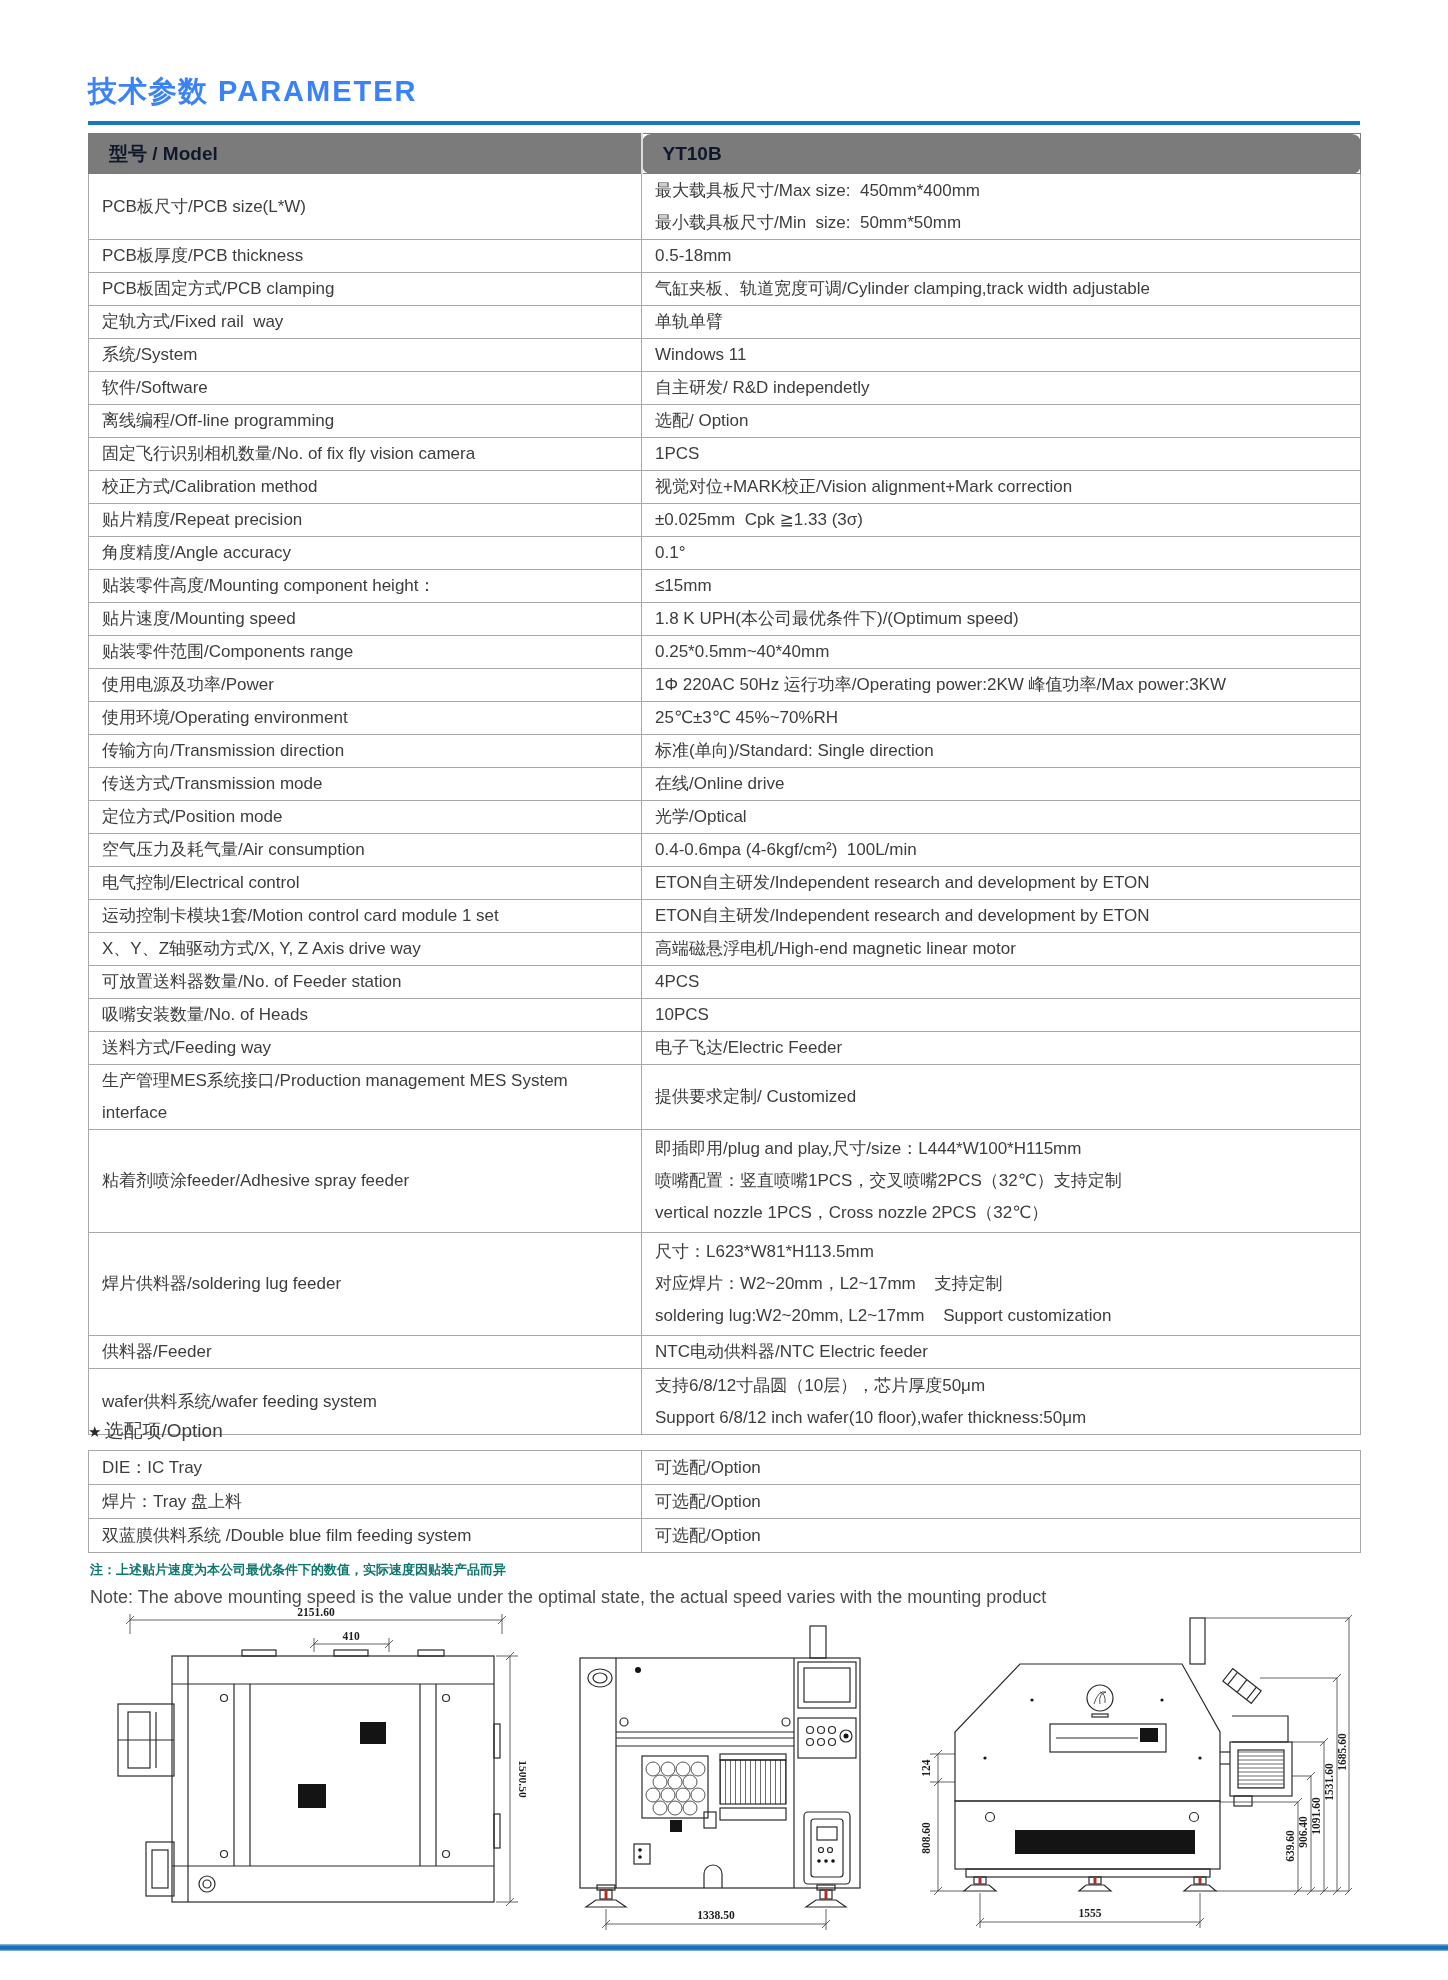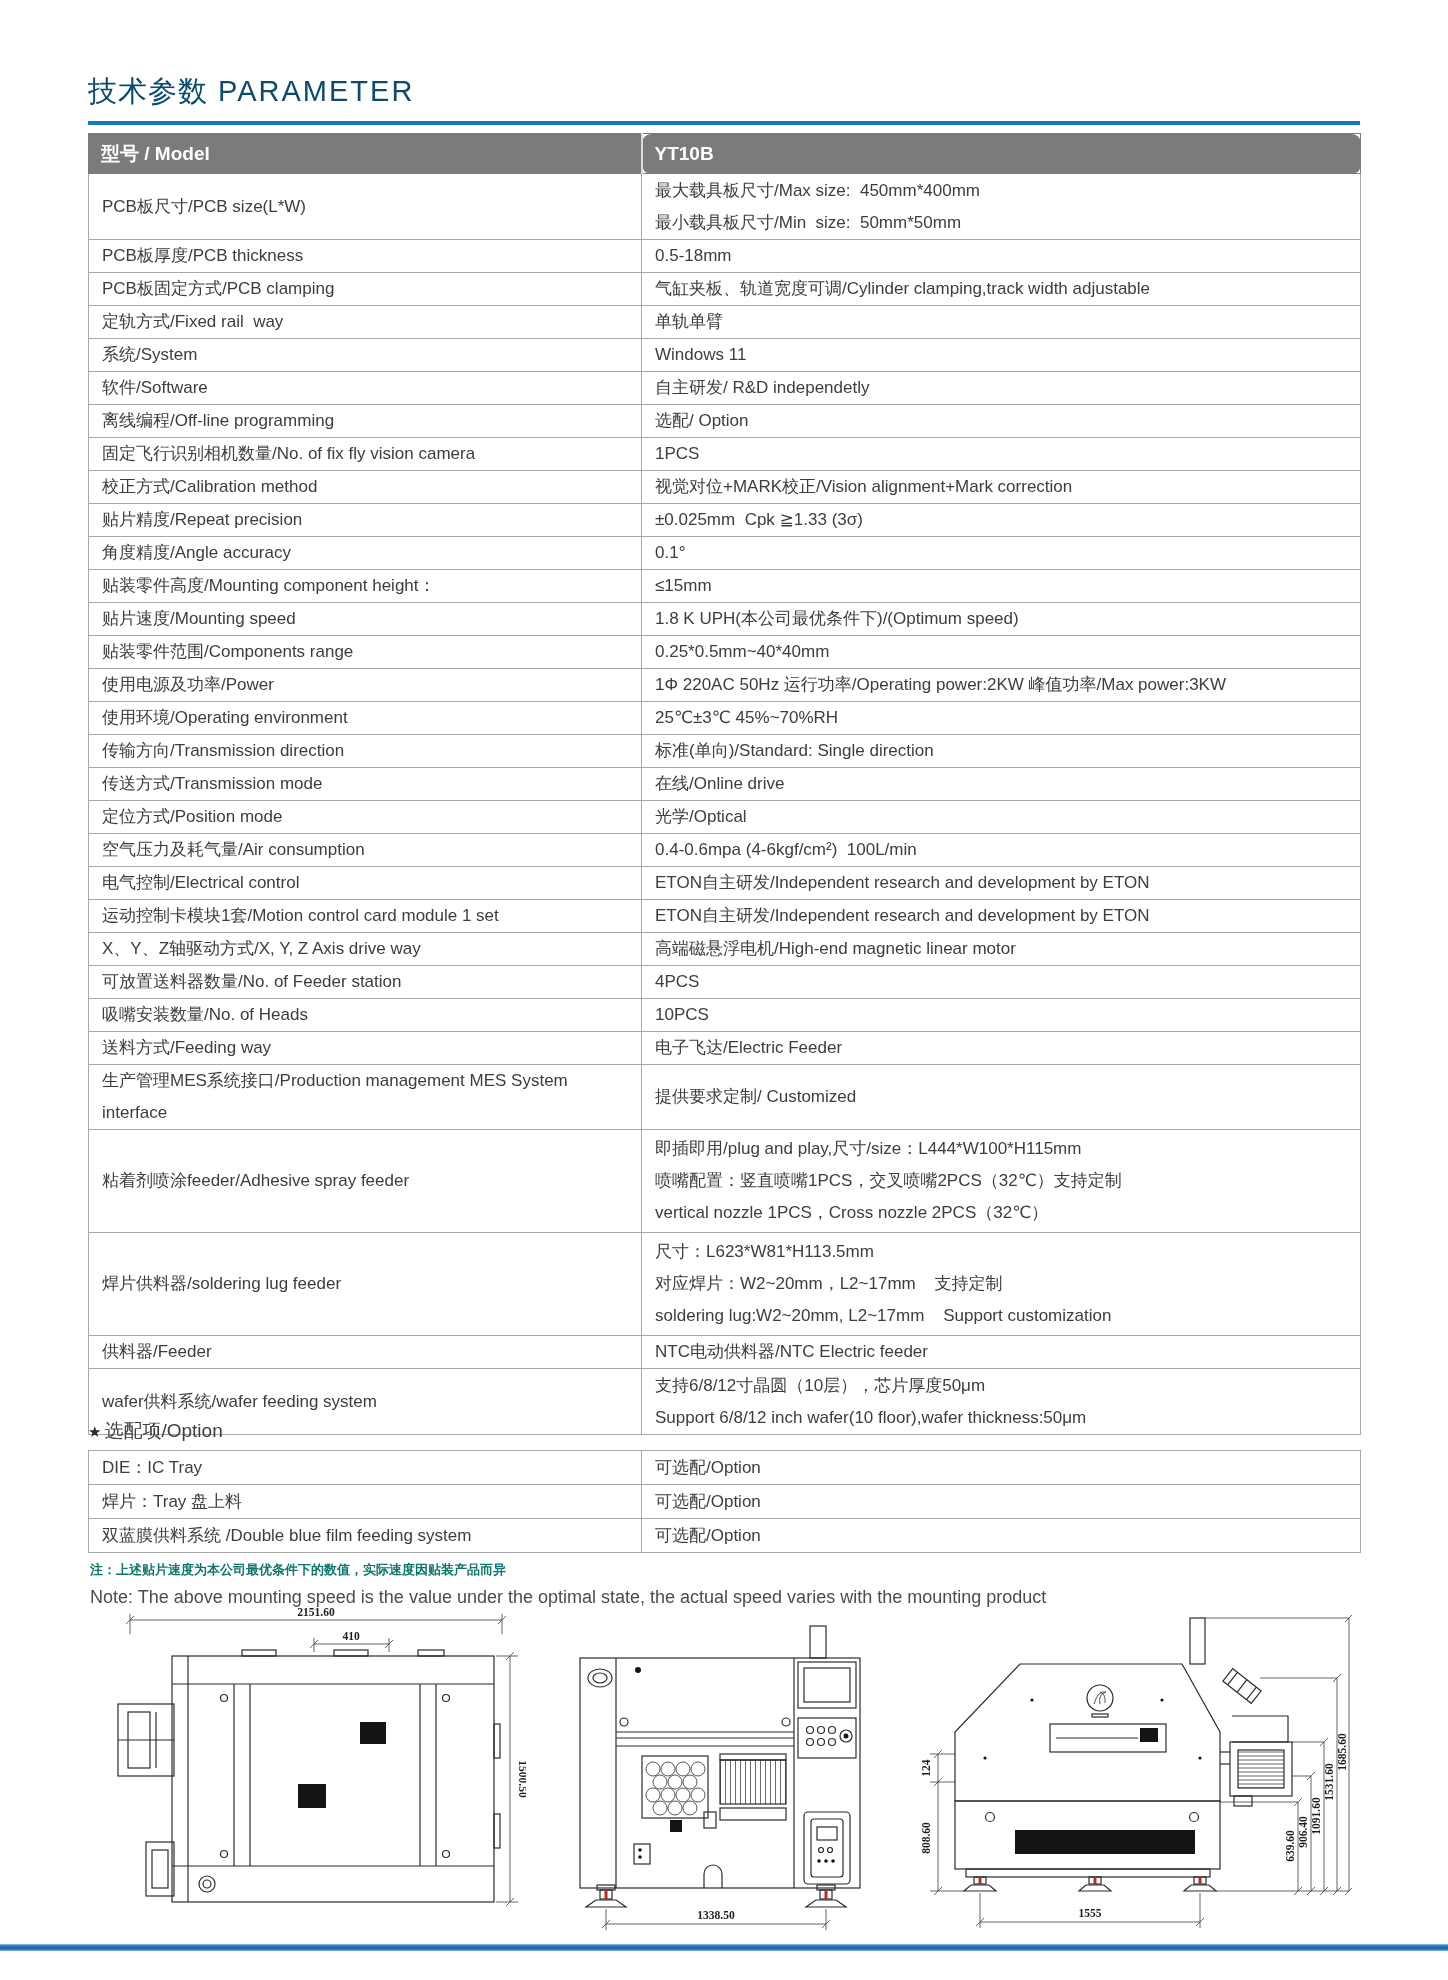--- a/index.html
+++ b/index.html
@@ -2,32 +2,32 @@
 <html><head>
 <meta charset="utf-8">
 <style>
   html,body{margin:0;padding:0;}
   body{
     width:1448px;height:1980px;background:#ffffff;position:relative;
     font-family:"Liberation Sans","DejaVu Sans",sans-serif;color:#3d3d3d;
     -webkit-font-smoothing:antialiased;
   }
   .page-title{
-    position:absolute;left:88px;top:72px;font-size:29px;font-weight:normal;
-    color:#0c4a6e;letter-spacing:1px;white-space:nowrap;
+    position:absolute;left:88px;top:72px;font-size:29px;font-weight:bold;
+    color:#3b82f6;letter-spacing:1px;white-space:nowrap;
   }
   .page-title .en{margin-left:10px;letter-spacing:2px;}
   .title-rule{position:absolute;left:88px;top:121px;width:1272px;height:4px;background:#1878be;}
   .tbl-wrap{position:absolute;left:88px;}
   .spec-wrap{top:133px;}
   .opts-wrap{top:1450px;}
   table{border-collapse:collapse;table-layout:fixed;width:1272px;font-size:17px;color:#3d3d3d;}
   th{
-    background:#7b7b7b;color:#ffffff;text-align:left;font-weight:bold;font-size:19px;
-    height:39px;padding:0 0 0 12px;border:1px solid #7b7b7b;
+    background:#7b7b7b;color:#0f172a;text-align:left;font-weight:bold;font-size:19px;
+    height:39px;padding:0 0 0 20px;border:1px solid #7b7b7b;
   }
   th + th{border-left:2px solid #dcdcdc;border-radius:9px;}
   td{
     border:1px solid #a8a8a8;padding:0 10px 0 13px;vertical-align:middle;
     line-height:32px;white-space:pre-wrap;overflow:hidden;
   }
   tr.lines-1 td{height:32px;}
   tr.lines-2 td{height:65px;}
   tr.lines-3 td{height:102px;}
   tr.opt-row td{height:33px;}

